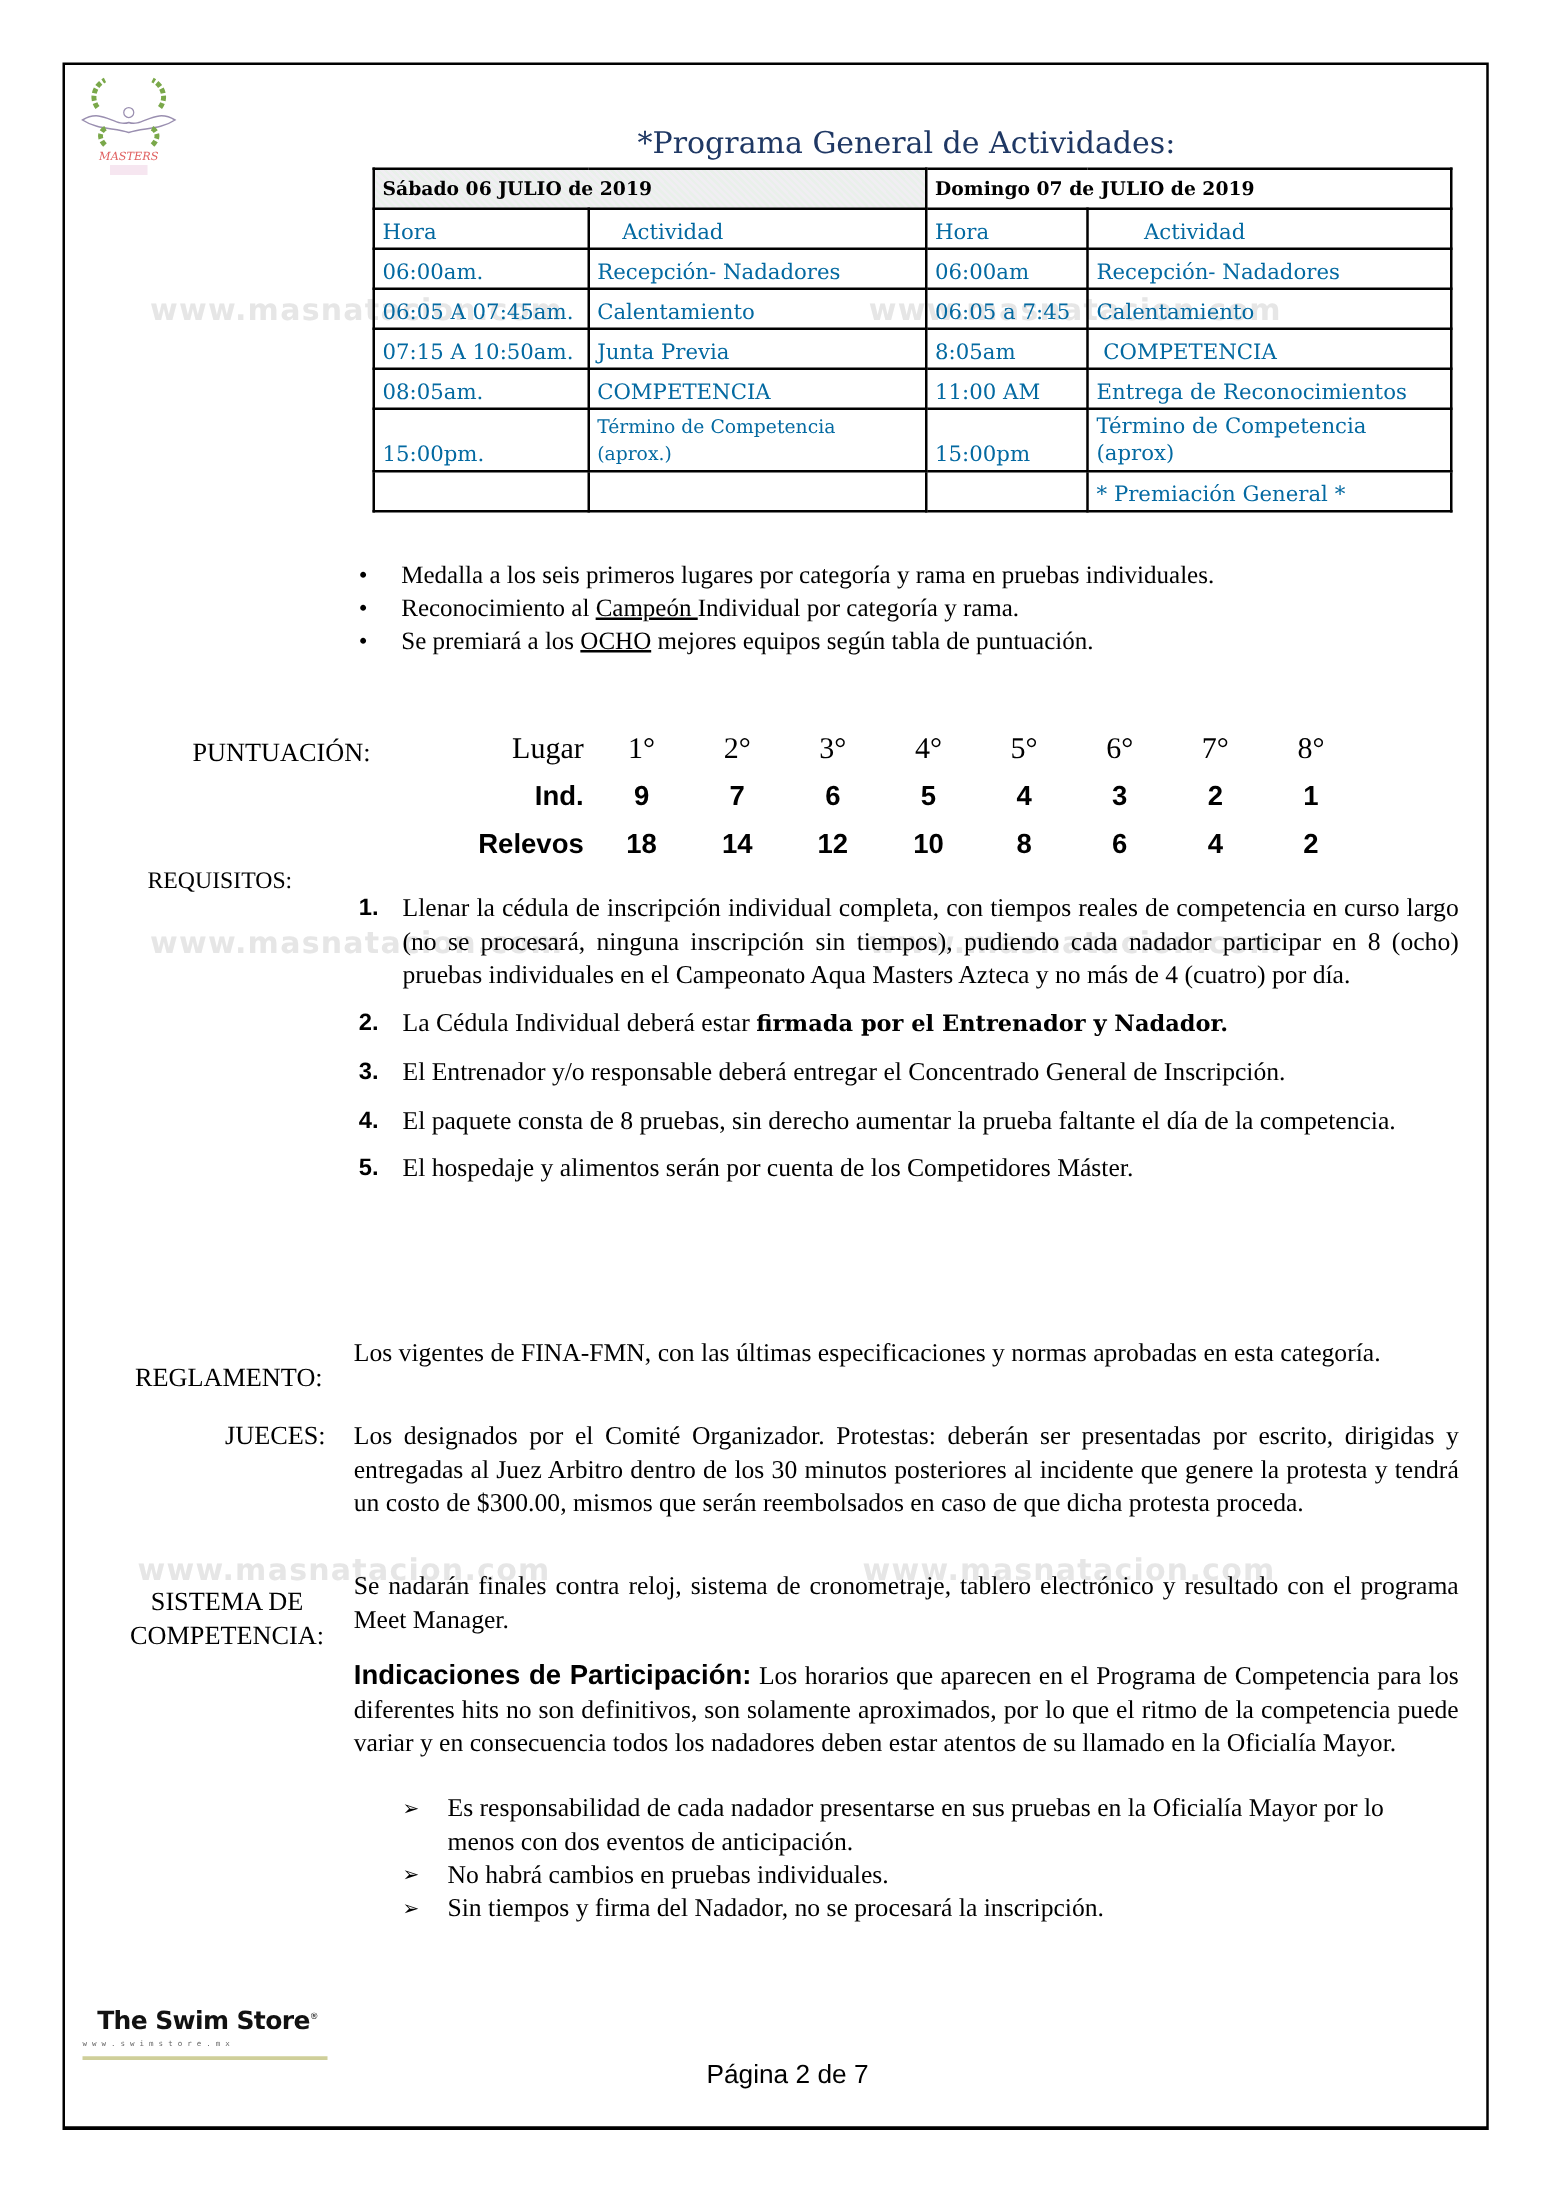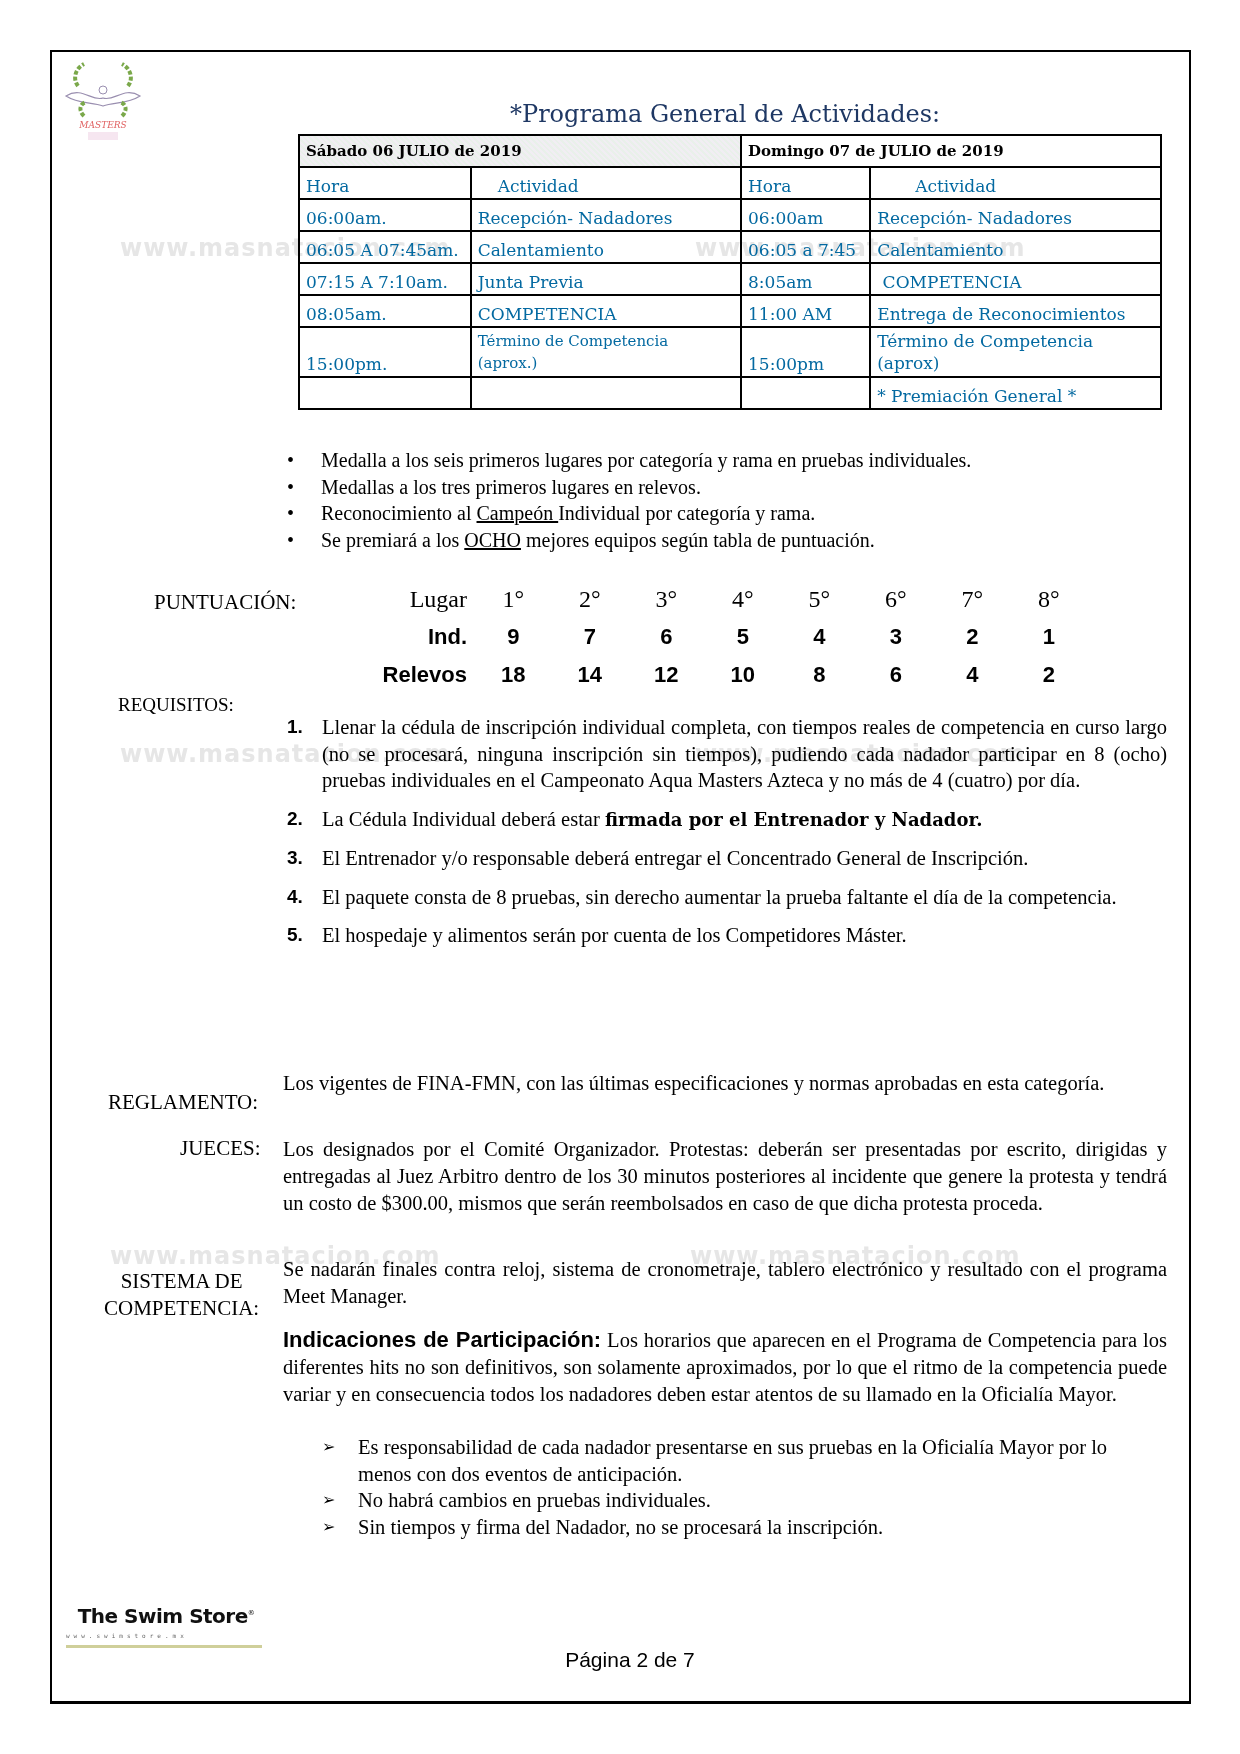--- a/index.html
+++ b/index.html
@@ -90,21 +90,21 @@
     <td>06:00am</td>
     <td>Recepción-  Nadadores</td>
   </tr>
   <tr>
     <td>06:05 A 07:45am.</td>
     <td>Calentamiento</td>
     <td>06:05 a 7:45</td>
     <td>Calentamiento</td>
   </tr>
   <tr>
-    <td>07:15 A 7:10am.</td>
+    <td>07:15 A 10:50am.</td>
     <td>Junta Previa</td>
     <td>8:05am</td>
     <td style="white-space:pre"> COMPETENCIA</td>
   </tr>
   <tr>
     <td>08:05am.</td>
     <td>COMPETENCIA</td>
     <td>11:00 AM</td>
     <td>Entrega de Reconocimientos</td>
   </tr>
@@ -124,21 +124,20 @@
     <td></td>
     <td></td>
     <td></td>
     <td>* Premiación General *</td>
   </tr>
 </tbody>
   </table>
 
 <ul class="bullets">
   <li><span>Medalla a los seis primeros lugares por categoría y rama en pruebas individuales.</span></li>
-  <li><span>Medallas a los tres primeros lugares en relevos.</span></li>
   <li><span>Reconocimiento al </span><span class="u">Campeón </span><span> Individual por categoría y rama.</span></li>
   <li><span>Se premiará a los </span><span class="u">OCHO</span><span> mejores equipos según tabla de puntuación.</span></li>
 </ul>
 
 <div class="sec-label" style="left:154px;top:590px;">PUNTUACIÓN:</div>
 <div class="score">
   <div class="row lugar">
     <div class="lab">Lugar</div>
     <div class="cell">1°</div>
     <div class="cell">2°</div>

